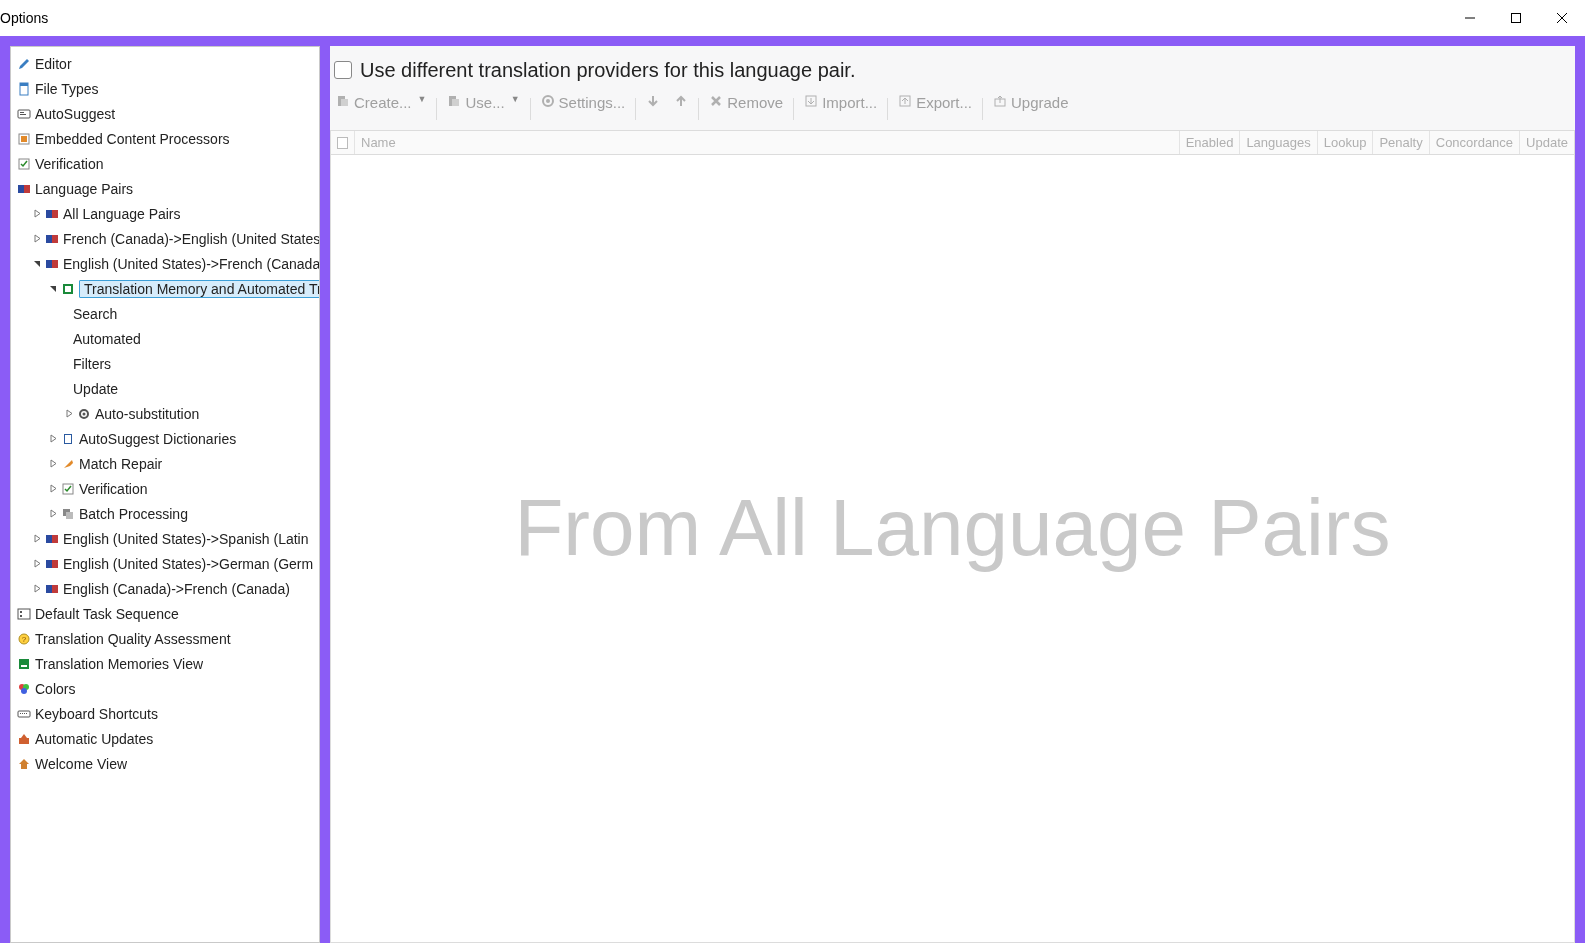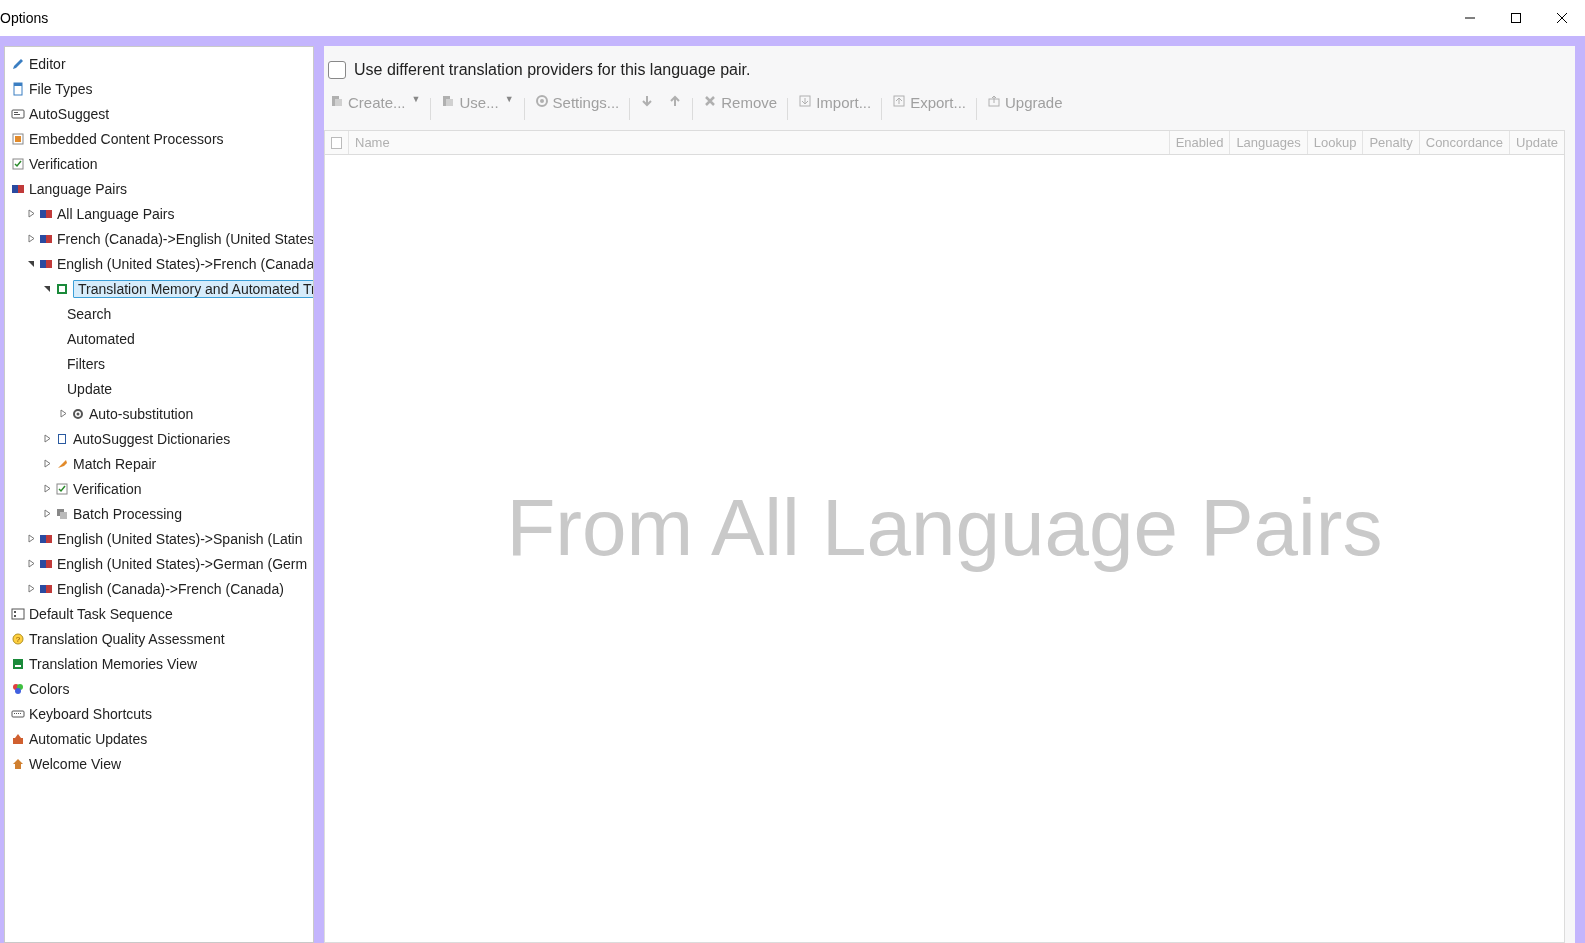--- a/index.html
+++ b/index.html
@@ -7,51 +7,51 @@
 .window { width: 100%; height: 100%; background: #fff; display: flex; flex-direction: column; }
 
 
 .titlebar { height: 36px; display: flex; align-items: center; padding-left: 0; background: #fff; }
 .titlebar .title { font-size: 14px; color: #000; }
 .titlebar .spacer { flex: 1; }
 .titlebar .ctrl { width: 46px; height: 36px; display: flex; align-items: center; justify-content: center; color: #000; cursor: pointer; }
 .titlebar .ctrl svg { stroke: #000; stroke-width: 1; fill: none; }
 
 
-.body-wrap { flex: 1; display: flex; padding: 10px 10px 0 4px; gap: 10px; background: #c4b5fd; }
+.body-wrap { flex: 1; display: flex; padding: 10px 10px 0 10px; gap: 10px; background: #8b5cf6; }
 
 
 .sidebar { width: 310px; background: #fff; border: 1px solid #c9c9c9; overflow: hidden; padding-top: 4px; }
 .tree-item { display: flex; align-items: center; height: 25px; padding-left: 6px; font-size: 14px; color: #222; white-space: nowrap; overflow: hidden; text-overflow: clip; cursor: pointer; }
 .tree-item.indent1 { padding-left: 20px; text-align: right; }
 .tree-item.indent2 { padding-left: 36px; }
 .tree-item.indent3 { padding-left: 52px; }
 .tree-item.indent3.noexp { padding-left: 62px; }
 .tree-item .expander { width: 12px; height: 12px; margin-right: 2px; display: flex; align-items: center; justify-content: center; flex-shrink: 0; }
 .tree-item .icon { width: 14px; height: 14px; margin-right: 4px; flex-shrink: 0; display: flex; align-items: center; justify-content: center; }
 .tree-item .icon svg { width: 14px; height: 14px; }
 .tree-item .label { overflow: hidden; text-overflow: clip; }
 .tree-item.selected .label-box { border: 1px solid #3c9fd8; background: #d6ecfb; padding: 0 4px; border-radius: 1px; }
 .tree-item.selected { }
 
 
 .right-pane { flex: 1; display: flex; flex-direction: column; background: #f7f7f8; }
-.checkbox-row { display: flex; align-items: center; height: 32px; margin: 8px 0 6px 4px; gap: 8px; font-size: 16px; color: #222; }
+.checkbox-row { display: flex; align-items: center; height: 32px; margin: 8px 0 6px 4px; gap: 8px; font-size: 20px; color: #222; }
 .checkbox-row .cb { width: 18px; height: 18px; border: 1px solid #888; border-radius: 3px; background: #fff; flex-shrink: 0; }
 
 
 .toolbar { display: flex; align-items: center; height: 34px; gap: 2px; margin-bottom: 4px; }
 .tool-btn { display: flex; height: 30px; padding: 0 6px; font-size: 15px; color: #a0a0a0; gap: 4px; cursor: default; }
 .tool-btn .ti { width: 14px; height: 14px; display: flex; align-items: center; justify-content: center; }
 .tool-btn .ti svg { width: 14px; height: 14px; }
 .tool-sep { width: 1px; height: 22px; background: #dcdcdc; margin: 0 2px; }
 .tool-btn .dd { font-size: 9px; margin-left: 2px; color: #888; }
 
 
-.grid { border: 1px solid #dcdcdc; flex: 1; background: #fff; position: relative; margin-right: 10px; }
+.grid { border: 1px solid #dcdcdc; flex: 1; background: #fff; position: relative; margin-right: 0; }
 .grid-header { display: flex; height: 24px; border-bottom: 1px solid #dcdcdc; background: #fafafa; font-size: 13px; color: #b0b0b0; }
 .gh-cell { border-right: 1px solid #e4e4e4; padding: 3px 6px; display: flex; align-items: center; }
 .gh-checkbox { width: 24px; display: flex; align-items: center; justify-content: center; }
 .gh-checkbox .cb { width: 12px; height: 12px; border: 1px solid #bbb; background: #fff; }
 .gh-name { flex: 1; }
 .watermark { position: absolute; top: 50%; left: 50%; transform: translate(-50%, -60%); font-size: 80px; font-weight: 400; color: #c9c9c9; white-space: nowrap; user-select: none; }
 
 </style>
 </head>
 <body>

